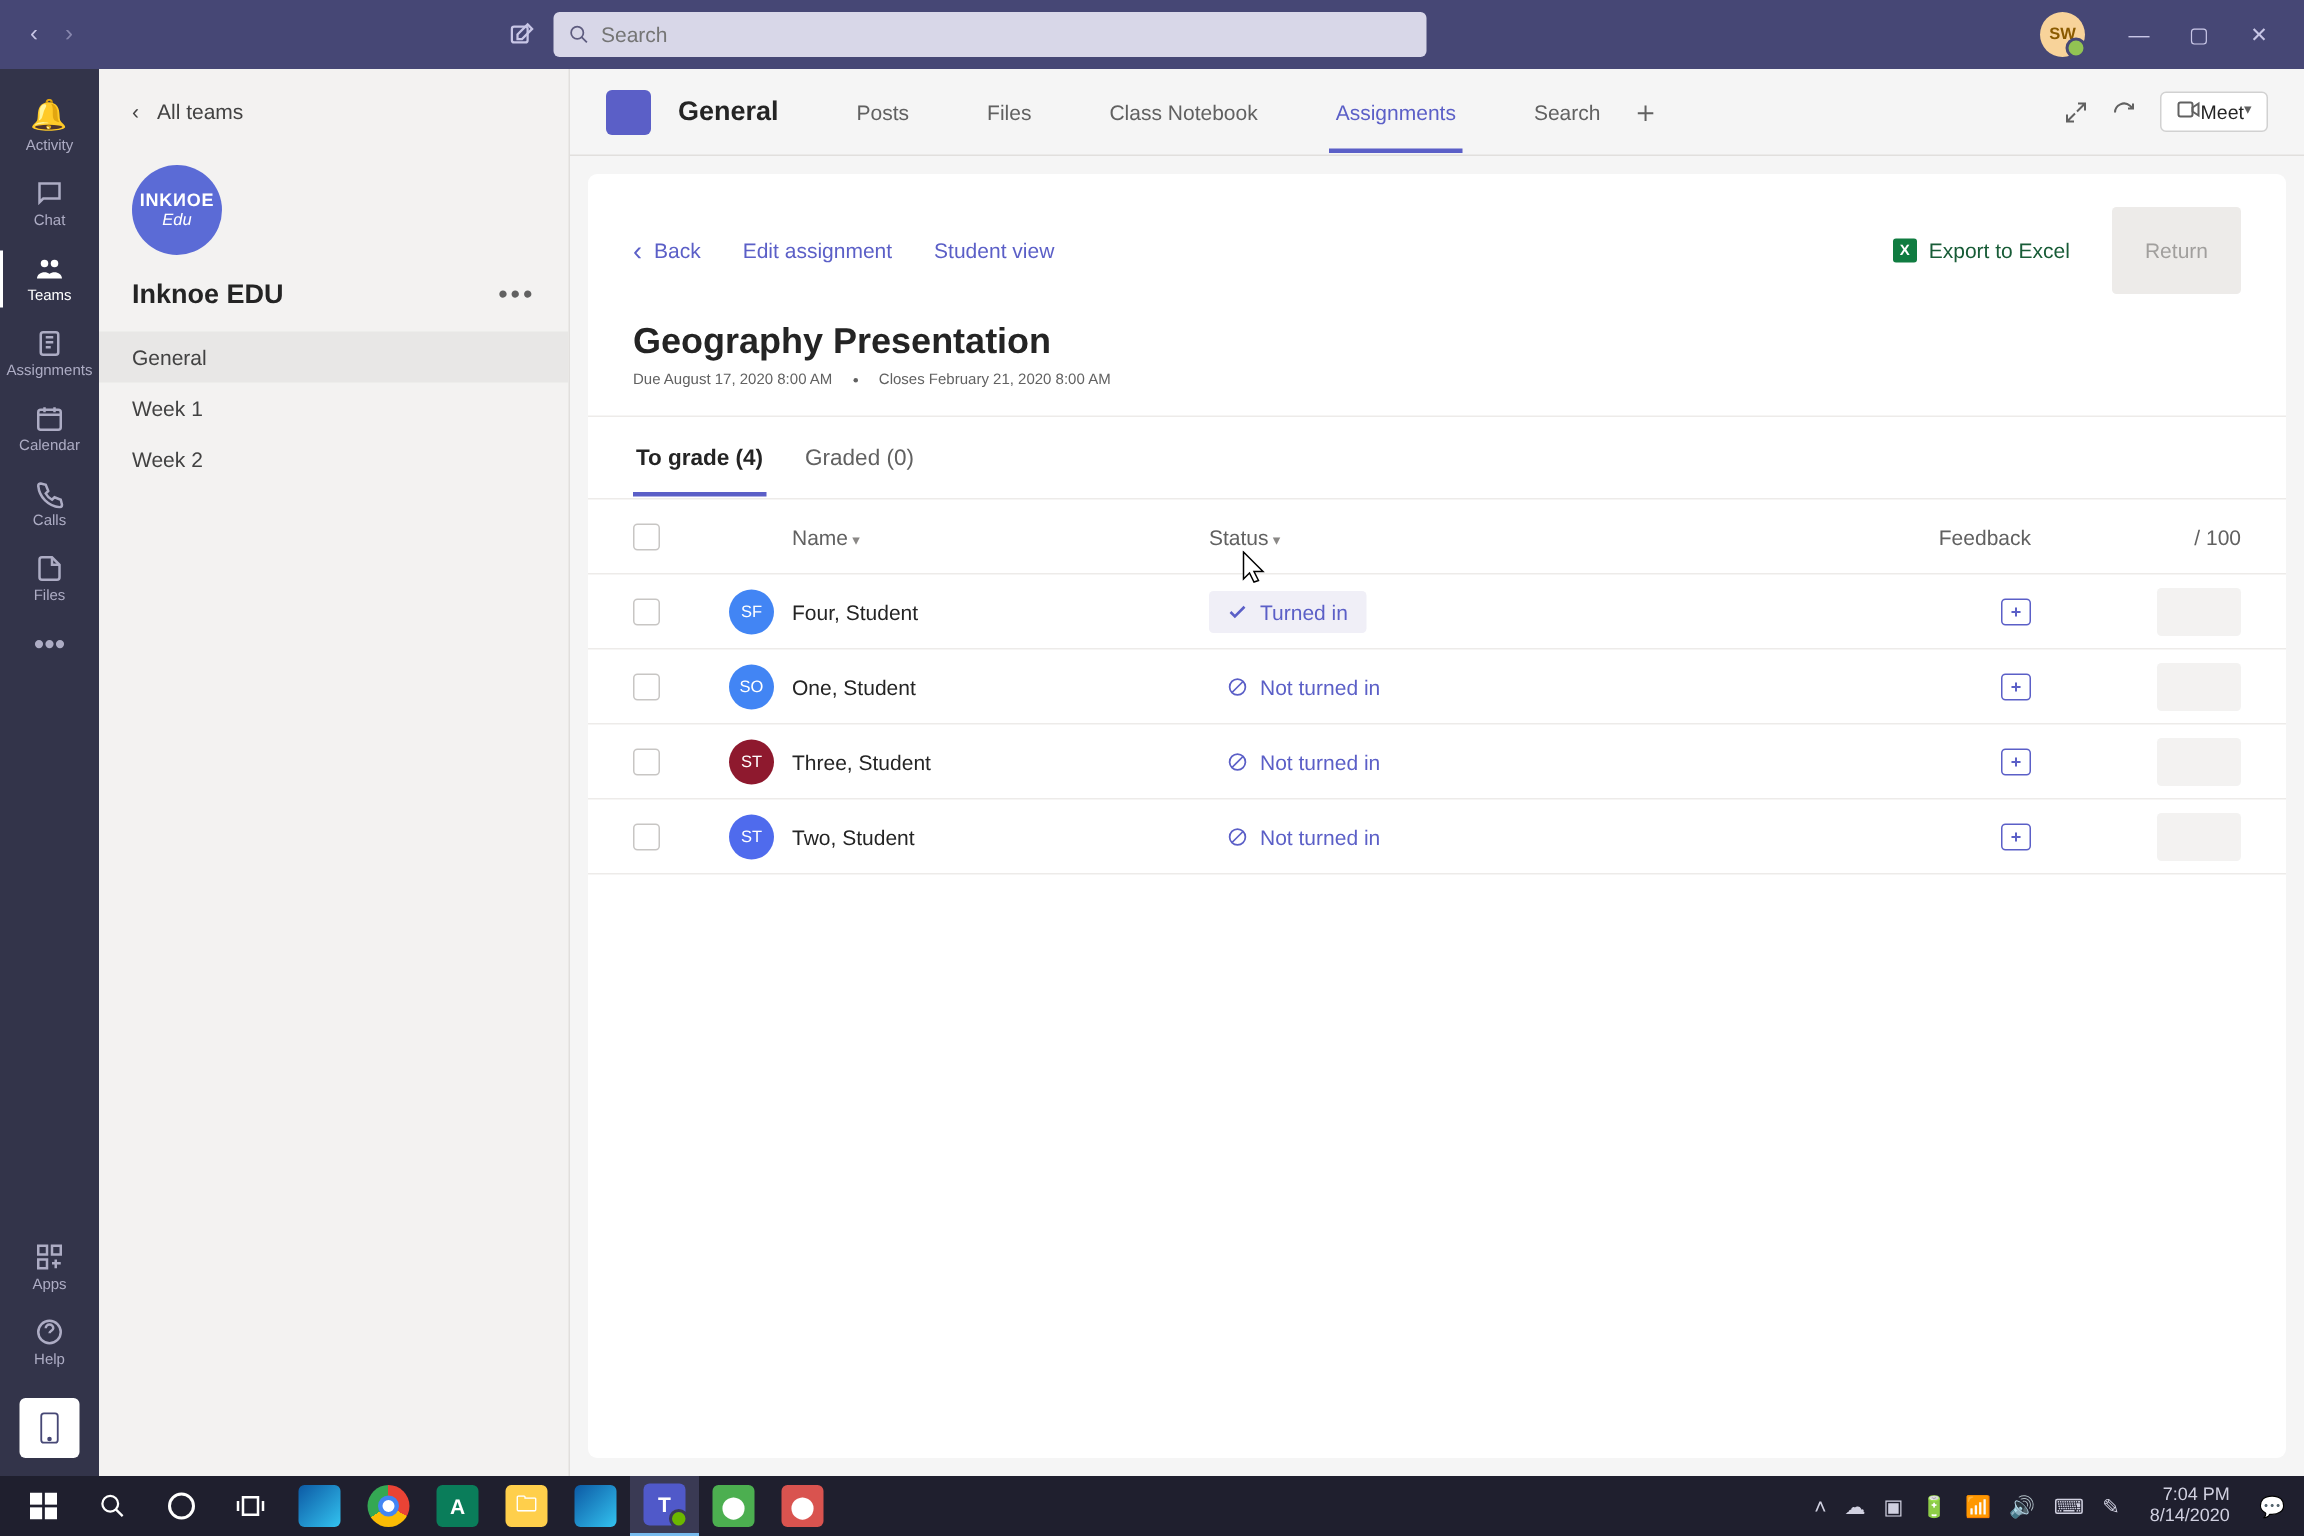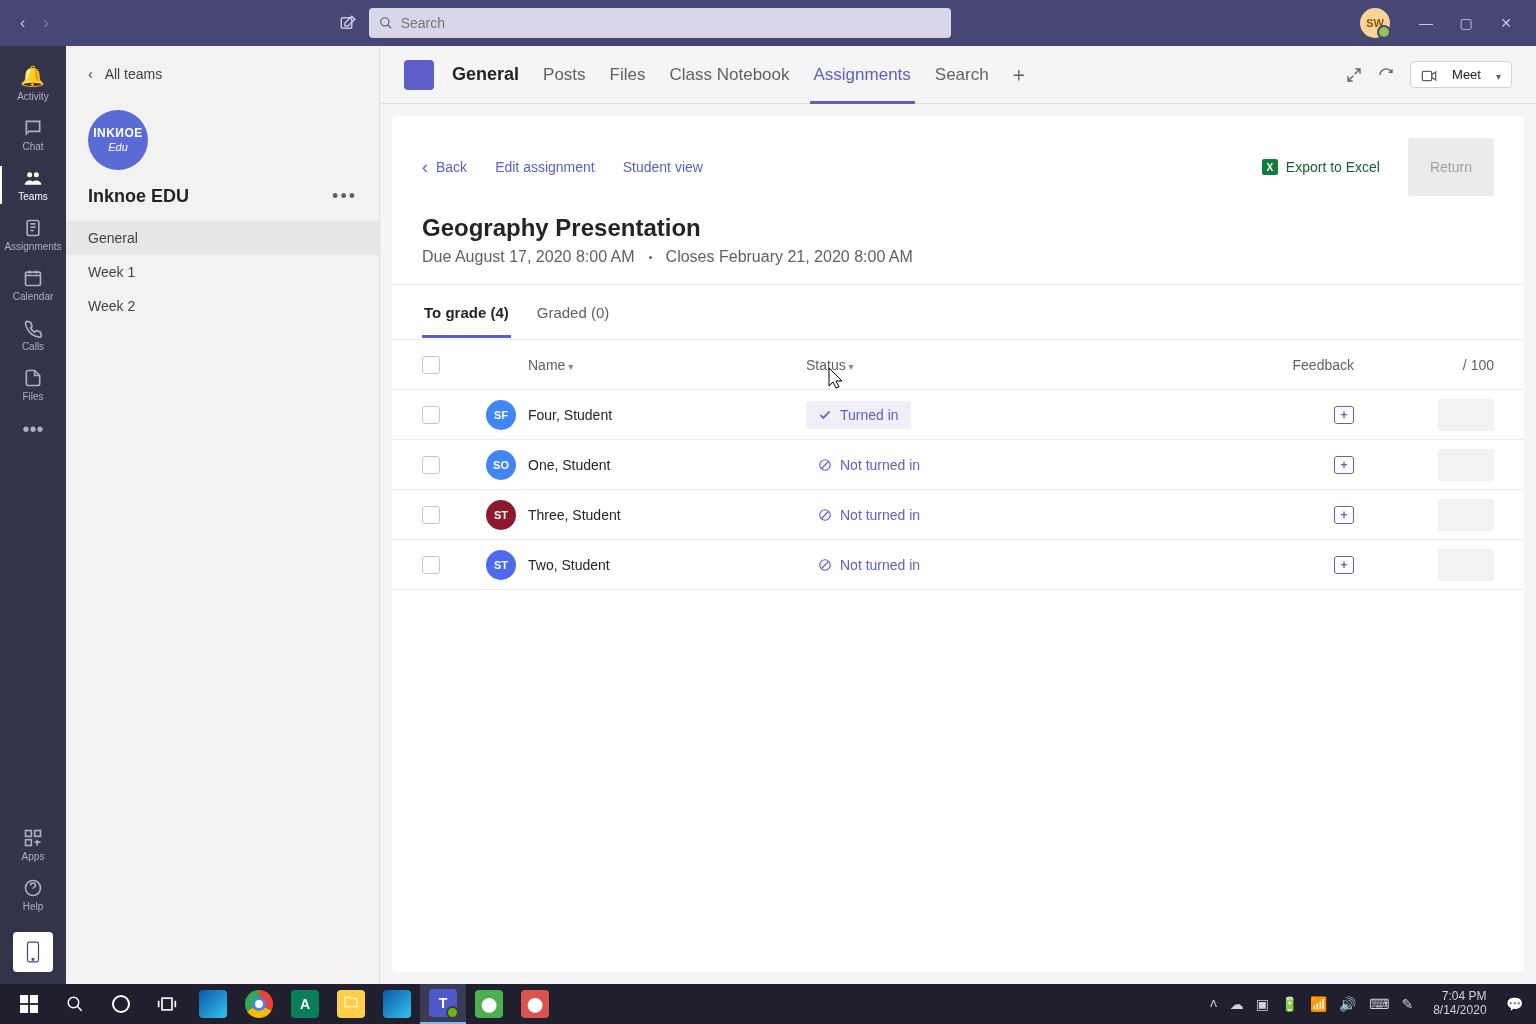--- a/index.html
+++ b/index.html
@@ -89,31 +89,31 @@
 }
 .main-header {
   height: 58px; display: flex; align-items: center; padding: 0 24px;
   border-bottom: 1px solid #e1dfdd; gap: 16px;
 }
 .channel-avatar {
   width: 30px; height: 30px; border-radius: 4px; background: #5b5fc7;
   margin-right: 2px;
 }
 .channel-title { font-size: 18px; font-weight: 700; color: #242424; margin-right: 4px; }
-.tab { font-size: 17px; color: #616161; padding: 18px 4px; cursor: pointer; position: relative; }
+.tab { font-size: 14px; color: #616161; padding: 18px 4px; cursor: pointer; position: relative; margin-left: 28px; }
 .tab.active { color: #5b5fc7; }
 .tab.active::after {
   content: ""; position: absolute; left: 0; right: 0; bottom: -1px; height: 3px;
   background: #5b5fc7;
 }
 .plus-tab { font-size: 20px; color: #616161; cursor: pointer; }
 .main-header-spacer { flex: 1; }
 .hdr-icon { color: #616161; cursor: pointer; font-size: 16px; }
 .meet-btn {
-  display: flex; align-items: flex-end; gap: 15px; border: 1px solid #d1d1d1;
+  display: flex; align-items: flex-start; gap: 0; border: 1px solid #d1d1d1;
   background: #fff; border-radius: 4px; padding: 5px 10px; font-size: 13px;
   cursor: pointer; color: #242424;
 }
 
 
 .card {
   margin: 12px; background: #fff; border-radius: 6px; flex: 1; overflow: auto;
 }
 .toolbar {
   display: flex; align-items: center; padding: 22px 30px 10px 30px; gap: 28px;
@@ -130,21 +130,21 @@
   content: "X"; position: absolute; inset: 0; color: #fff; font-size: 10px;
   font-weight: 700; display: flex; align-items: center; justify-content: center;
 }
 .return-btn {
   background: #edebe9; color: #a19f9d; padding: 21px 22px; border-radius: 3px;
   font-size: 14px; cursor: default;
 }
 .assign-title { padding: 8px 30px 4px 30px; }
 .assign-title h2 { font-size: 24px; font-weight: 600; color: #242424; }
 .assign-meta {
-  padding: 2px 30px 18px 30px; color: #616161; font-size: 16px;
+  padding: 2px 30px 18px 30px; color: #616161; font-size: 10px;
   display: flex; align-items: center; gap: 14px;
 }
 .meta-dot { width: 3px; height: 3px; background: #616161; border-radius: 50%; }
 
 .grade-tabs {
   display: flex; align-items: center; padding: 0 30px; border-top: 1px solid #edebe9;
   border-bottom: 1px solid #edebe9; height: 56px; gap: 24px;
 }
 .gtab { font-size: 15px; color: #616161; padding: 16px 2px; cursor: pointer; position: relative; }
 .gtab.active { color: #242424; font-weight: 600; }
@@ -169,21 +169,21 @@
   border-bottom: 1px solid #edebe9; font-size: 14px;
 }
 .thead { color: #616161; }
 .thead .sort::after { content: " ▾"; font-size: 10px; color: #8a8886; }
 .chk {
   width: 18px; height: 18px; border: 1px solid #c8c6c4; border-radius: 3px; cursor: pointer;
 }
 .namecell { display: flex; align-items: center; gap: 12px; color: #242424; }
 .av {
   width: 30px; height: 30px; border-radius: 50%; display: flex; align-items: center;
-  justify-content: center; color: #fff; font-size: 11px; font-weight: 700;
+  justify-content: center; color: #fff; font-size: 11px; font-weight: 400;
 }
 .status { display: inline-flex; align-items: center; gap: 8px; color: #5b5fc7; padding: 6px 12px; border-radius: 3px; }
 .status .sicon { font-size: 14px; }
 .row0 .status { background: #f0eff7; }
 .feedback { display: flex; justify-content: flex-end; padding-right: 30px; }
 .fb-icon {
   width: 20px; height: 18px; border: 1.5px solid #5b5fc7; border-radius: 3px;
   position: relative; cursor: pointer;
 }
 .fb-icon::before {

